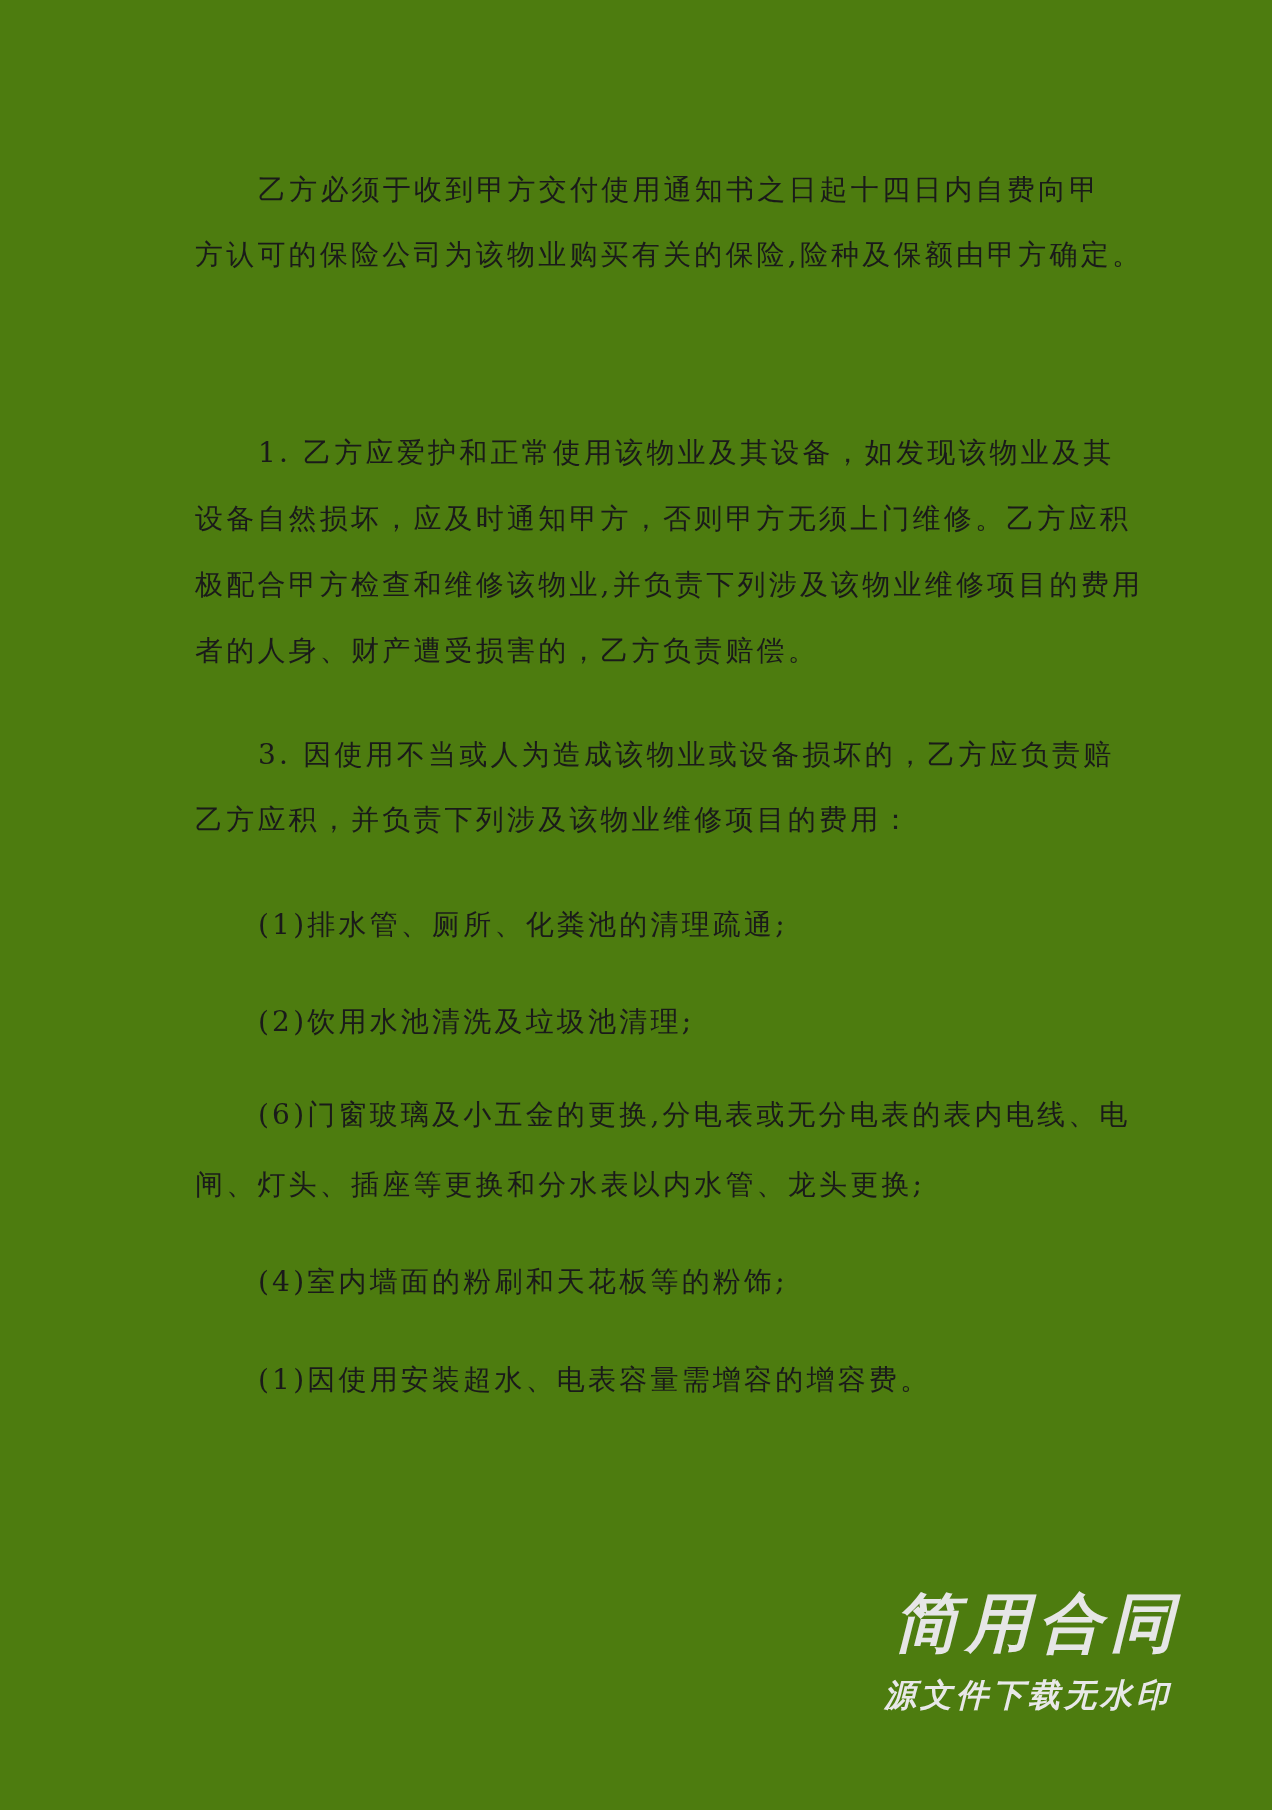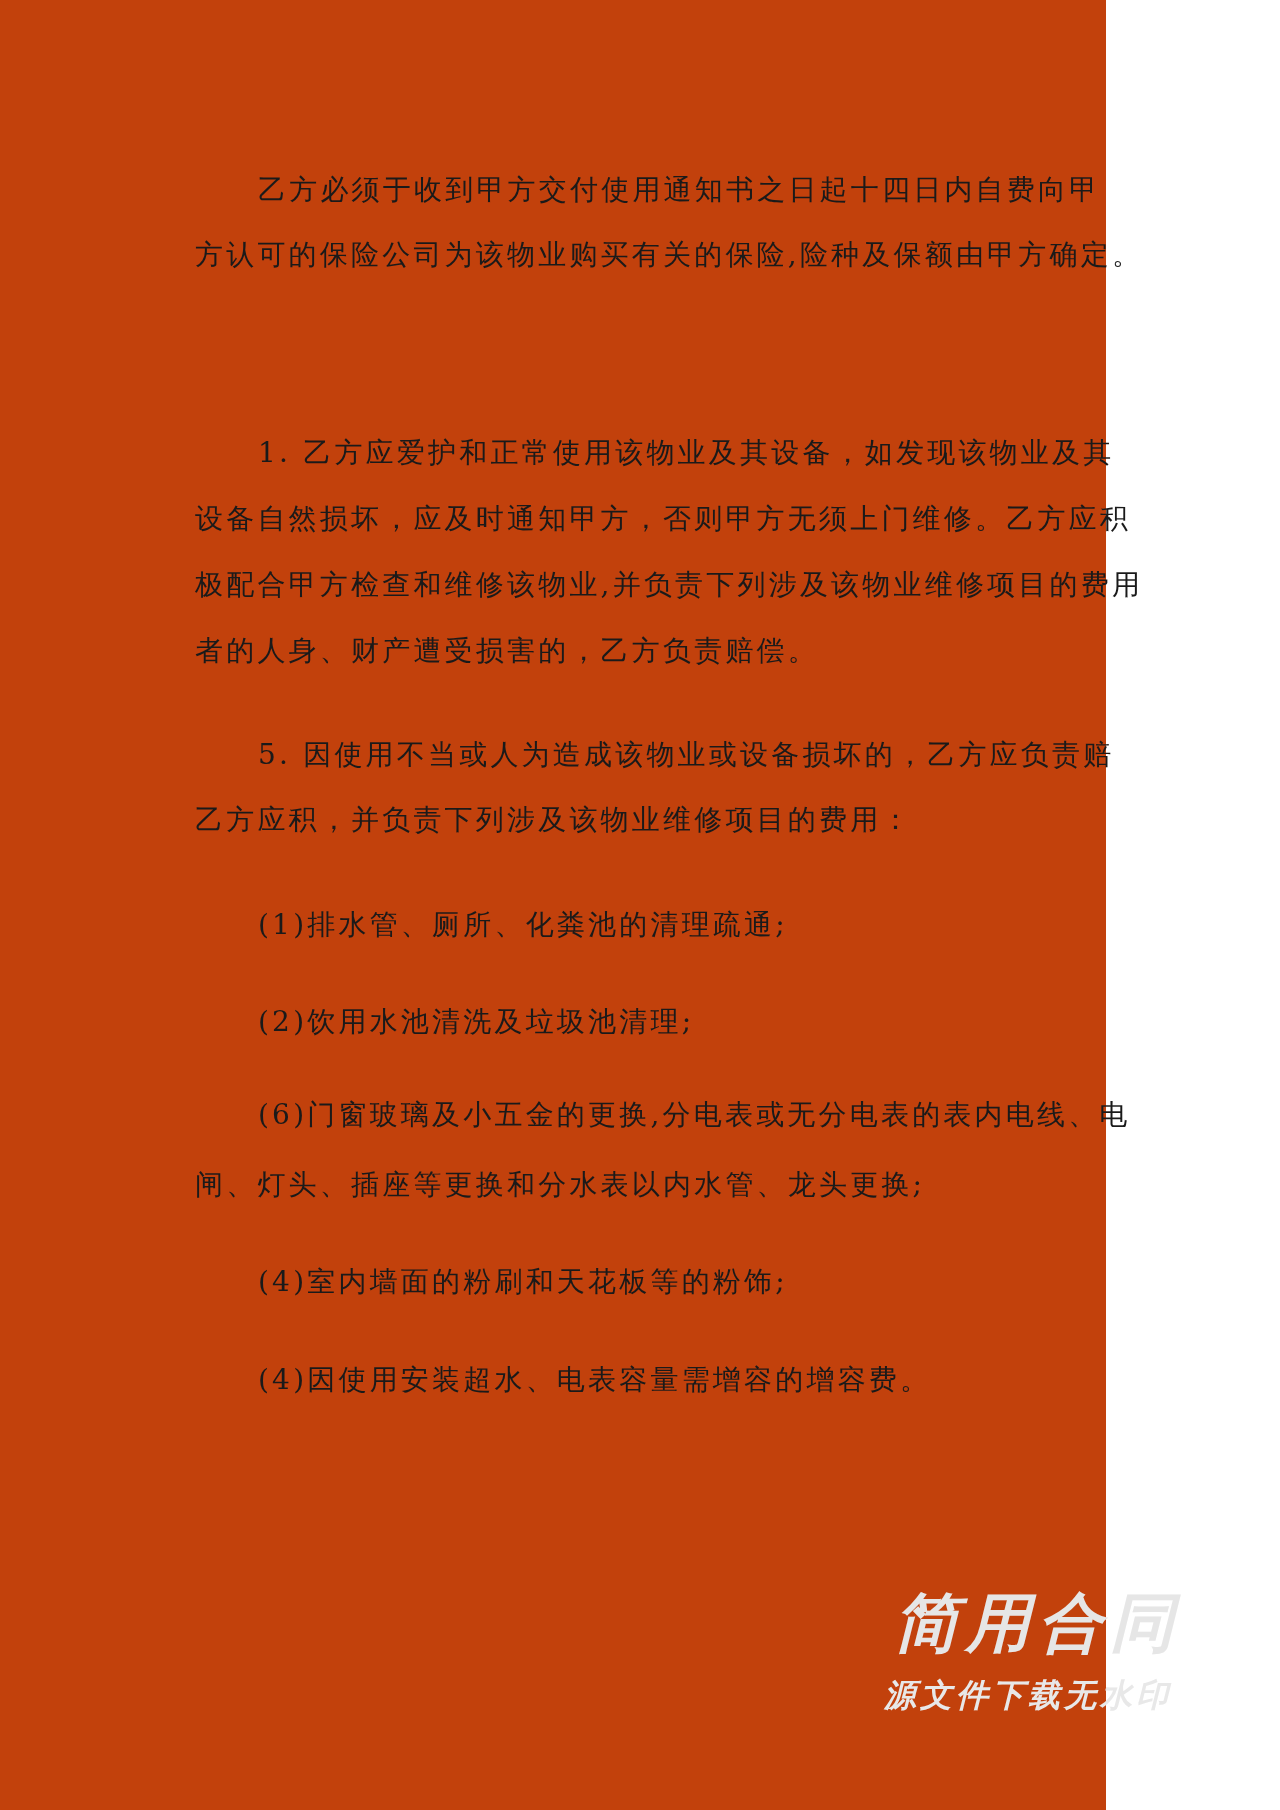--- a/index.html
+++ b/index.html
@@ -1,17 +1,17 @@
 <!DOCTYPE html>
 <html><head>
 <meta charset="utf-8">
 <style>
   html, body { margin: 0; padding: 0; background: #ffffff; }
   body { width: 1280px; height: 1810px; position: relative; overflow: hidden; }
-  .page { position: absolute; left: 0; top: 0; width: 1106px; height: 1810px; background: #c2410c; }
+  .page { position: absolute; left: 0; top: 0; width: 1272px; height: 1810px; background: #4d7c0f; }
   .line {
     position: absolute;
     left: 195px;
     width: 900px;
     height: 40px;
     line-height: 40px;
     font-family: "DejaVu Serif", "Liberation Serif", serif;
     font-size: 28px;
     color: #1a1a1a;
     letter-spacing: 3.2px;
@@ -47,26 +47,26 @@
 
   <div class="line indent" style="top:170px">乙方必须于收到甲方交付使用通知书之日起十四日内自费向甲</div>
   <div class="line" style="top:235px">方认可的保险公司为该物业购买有关的保险,险种及保额由甲方确定。</div>
 
 
   <div class="line indent" style="top:433px">1. 乙方应爱护和正常使用该物业及其设备，如发现该物业及其</div>
   <div class="line" style="top:499px">设备自然损坏，应及时通知甲方，否则甲方无须上门维修。乙方应积</div>
   <div class="line" style="top:565px">极配合甲方检查和维修该物业,并负责下列涉及该物业维修项目的费用</div>
   <div class="line" style="top:631px">者的人身、财产遭受损害的，乙方负责赔偿。</div>
 
-  <div class="line indent" style="top:735px">5. 因使用不当或人为造成该物业或设备损坏的，乙方应负责赔</div>
+  <div class="line indent" style="top:735px">3. 因使用不当或人为造成该物业或设备损坏的，乙方应负责赔</div>
   <div class="line" style="top:800px">乙方应积，并负责下列涉及该物业维修项目的费用：</div>
 
   <div class="line indent" style="top:905px">(1)排水管、厕所、化粪池的清理疏通;</div>
   <div class="line indent" style="top:1002px">(2)饮用水池清洗及垃圾池清理;</div>
   <div class="line indent" style="top:1095px">(6)门窗玻璃及小五金的更换,分电表或无分电表的表内电线、电</div>
   <div class="line" style="top:1165px">闸、灯头、插座等更换和分水表以内水管、龙头更换;</div>
   <div class="line indent" style="top:1262px">(4)室内墙面的粉刷和天花板等的粉饰;</div>
-  <div class="line indent" style="top:1360px">(4)因使用安装超水、电表容量需增容的增容费。</div>
+  <div class="line indent" style="top:1360px">(1)因使用安装超水、电表容量需增容的增容费。</div>
 
 
   <div class="watermark-title">简用合同</div>
   <div class="watermark-sub">源文件下载无水印</div>
 </div>
 
 </body></html>

